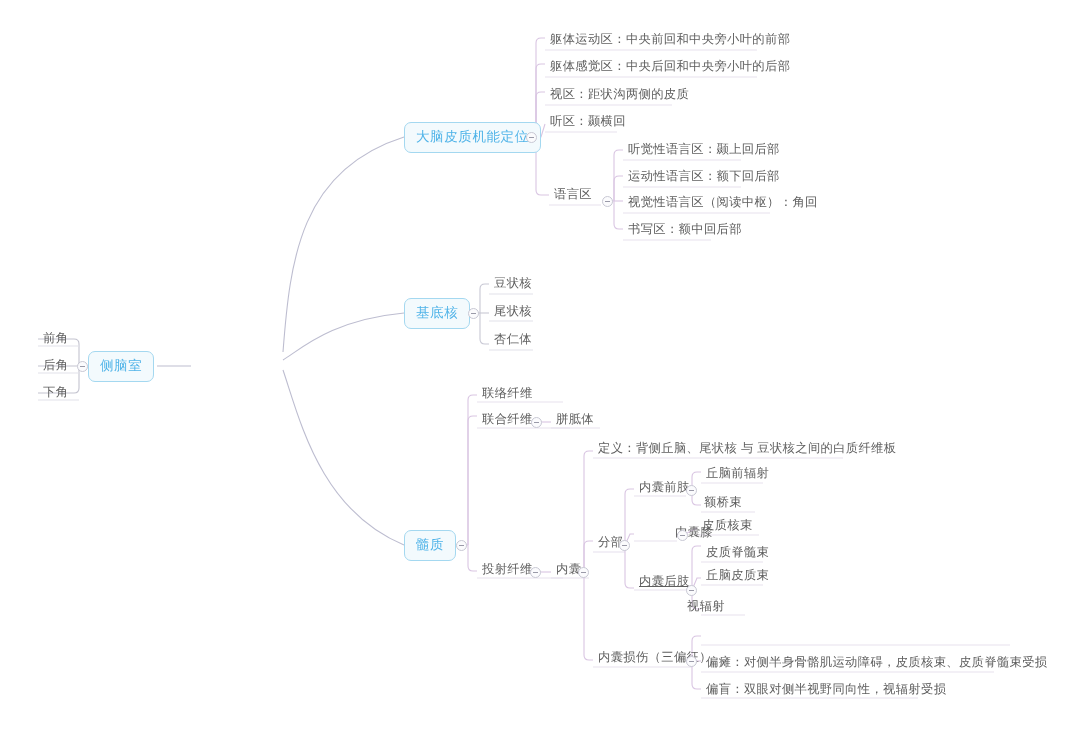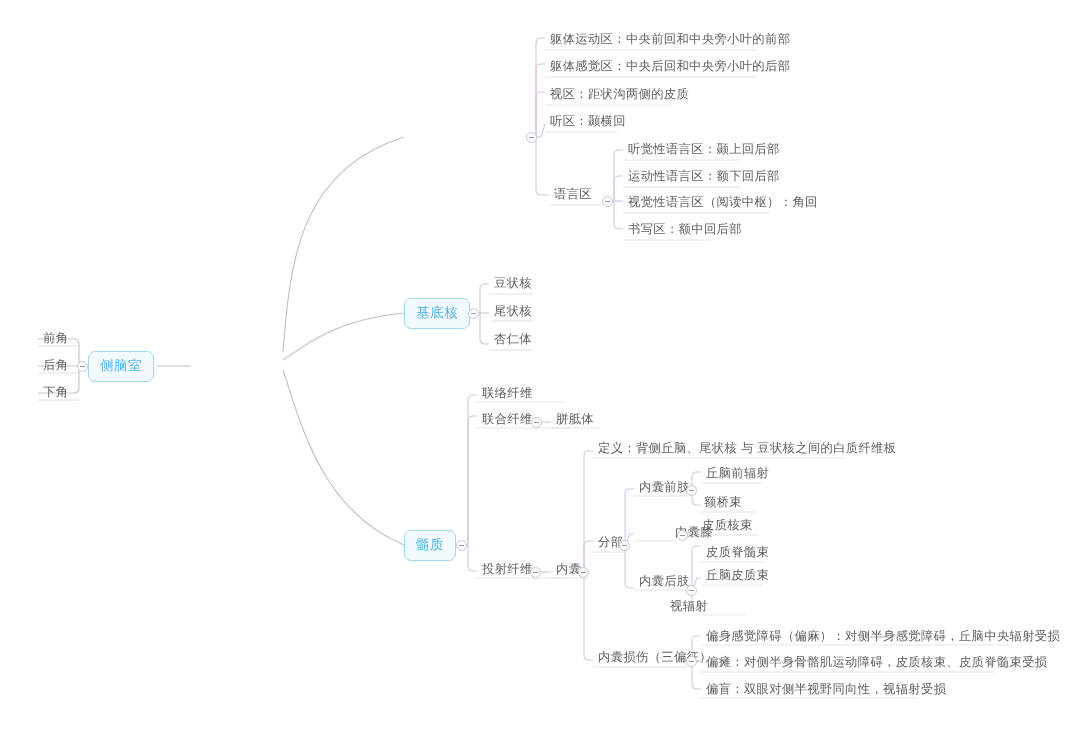--- a/index.html
+++ b/index.html
@@ -275,20 +275,23 @@
   <div class="node leaf" style="left:38px; top:330px;">
     <span>前角</span>
   </div>
   <div class="node leaf" style="left:38px; top:357px;">
     <span>后角</span>
   </div>
   <div class="node leaf" style="left:38px; top:384px;">
     <span>下角</span>
   </div>
 
+  <div class="node lvl1" style="left:404px; top:122px;">
+    <span>大脑皮质机能定位</span>
+  </div>
   <div class="toggle" style="left:526px; top:132px;"></div>
 
   <div class="node leaf" style="left:545px; top:31px;">
     <span>躯体运动区：中央前回和中央旁小叶的前部</span>
   </div>
   <div class="node leaf" style="left:545px; top:58px;">
     <span>躯体感觉区：中央后回和中央旁小叶的后部</span>
   </div>
   <div class="node leaf" style="left:545px; top:86px;">
     <span>视区：距状沟两侧的皮质</span>
@@ -376,42 +379,39 @@
   </div>
 
   <div class="node leaf" style="left:634px; top:524px;margin-left:36px;">
     <span>内囊膝</span>
   </div>
   <div class="toggle" style="left:677px; top:530px;"></div>
   <div class="node leaf" style="left:697px; top:517px;">
     <span>皮质核束</span>
   </div>
 
-  <div class="node leaf" style="left:634px; top:573px;">
+  <div class="node leaf" style="left:634px; top:573px;text-decoration:underline;">
     <span>内囊后肢</span>
   </div>
   <div class="toggle" style="left:686px; top:585px;"></div>
   <div class="node leaf" style="left:701px; top:544px;">
     <span>皮质脊髓束</span>
   </div>
   <div class="node leaf" style="left:701px; top:567px;">
     <span>丘脑皮质束</span>
   </div>
-  <div class="node leaf" style="left:665px; top:598px;">
+  <div class="node leaf" style="left:682px; top:598px;">
     <span>视辐射</span>
   </div>
 
   <div class="node leaf" style="left:593px; top:649px;">
     <span>内囊损伤（三偏征）</span>
   </div>
   <div class="toggle" style="left:686px; top:656px;"></div>
 
-  <div class="node leaf" style="left:701px; top:628px;">
-    <span>偏身感觉障碍（偏麻）：对侧半身感觉障碍，丘脑中央辐射受损</span>
-  </div>
   <div class="node leaf" style="left:701px; top:654px;">
     <span>偏瘫：对侧半身骨骼肌运动障碍，皮质核束、皮质脊髓束受损</span>
   </div>
   <div class="node leaf" style="left:701px; top:681px;">
     <span>偏盲：双眼对侧半视野同向性，视辐射受损</span>
   </div>
 
 </div>
 
 </body></html>

